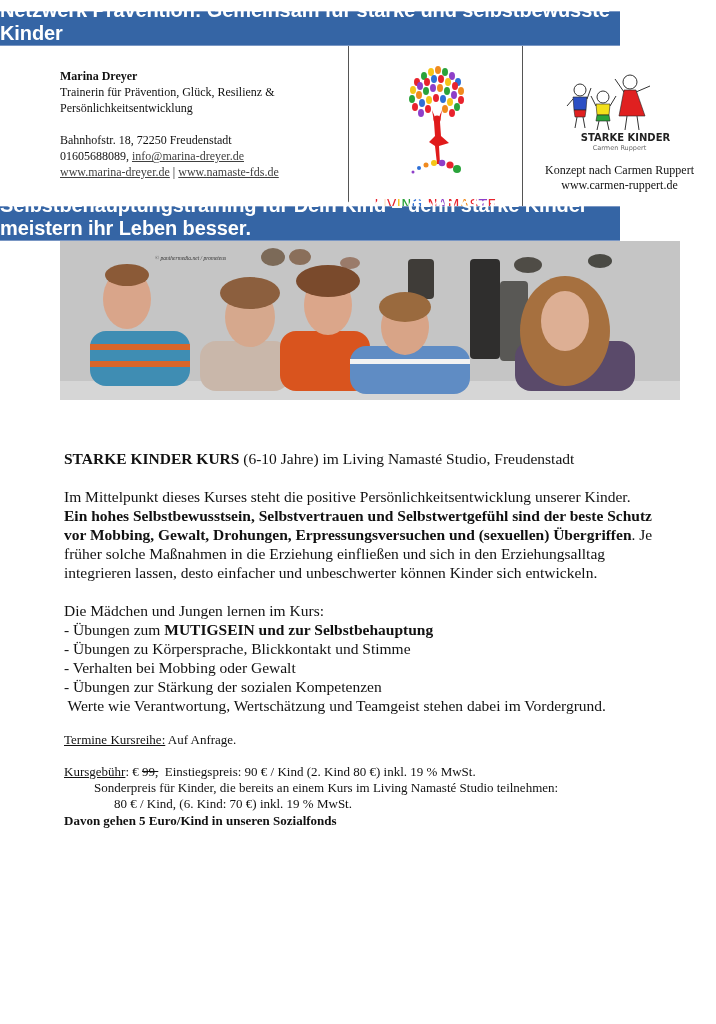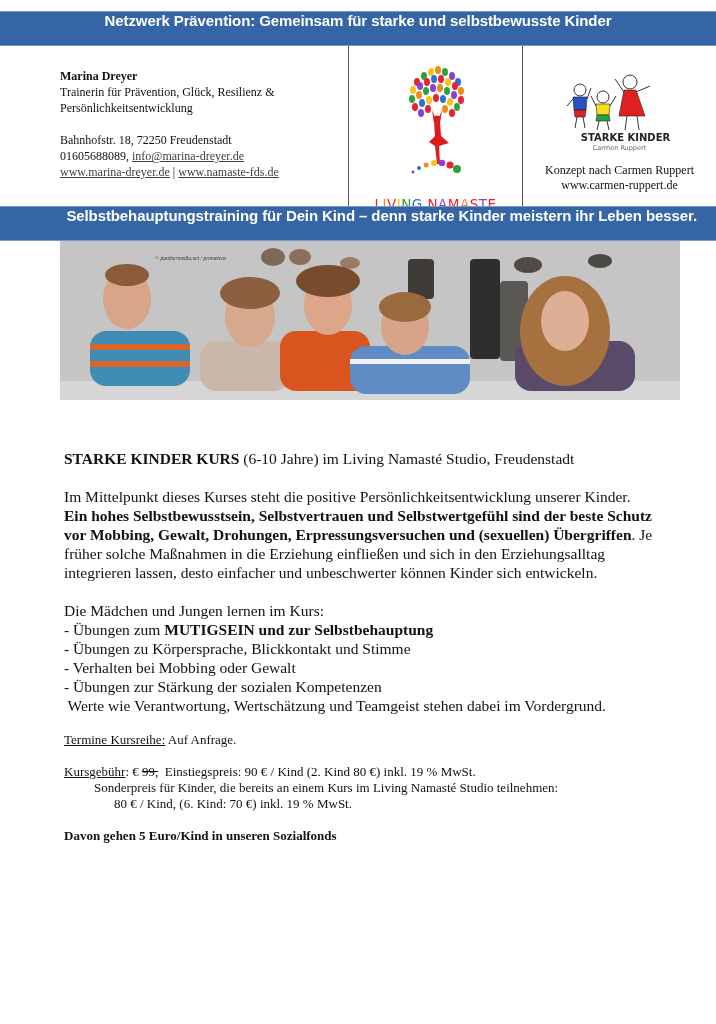--- a/index.html
+++ b/index.html
@@ -1,23 +1,23 @@
 <!DOCTYPE html>
 <html><head>
 <meta charset="utf-8">
 <style>
   * { box-sizing: border-box; margin: 0; padding: 0; }
   html, body { width: 716px; height: 1024px; background: #ffffff; overflow: hidden; }
   body { position: relative; font-family: "Liberation Serif", serif; color: #111; }
 
   .banner {
-    position: absolute; left: 0; width: 716px; height: 35px;
+    position: absolute; left: 0; width: 620px; height: 35px;
     background: #3565a5; color: #ffffff;
-    font-family: "Liberation Sans", sans-serif; font-weight: bold; font-size: 15px;
-    display: flex; align-items: flex-start; justify-content: center;
+    font-family: "Liberation Sans", sans-serif; font-weight: bold; font-size: 20px;
+    display: flex; align-items: flex-end; justify-content: center;
     border-top: 1px solid #7a97c4; border-bottom: 1px solid #7a97c4;
     letter-spacing: -0.1px;
   }
   .banner-top { top: 11px; }
   .banner-mid { top: 206px; justify-content: flex-end; padding-right: 19px; }
 
   .header-row { position: absolute; top: 46px; left: 0; width: 716px; height: 160px; }
   .vline { position: absolute; top: 0; width: 1px; height: 160px; background: #555; }
   .vline.a { left: 348px; }
   .vline.b { left: 522px; }
@@ -243,15 +243,15 @@
     <div style="white-space:pre;"> Werte wie Verantwortung, Wertschätzung und Teamgeist stehen dabei im Vordergrund.</div>
   </div>
 
   <div class="small" style="margin-top:-2px;">
     <div style="margin-bottom:16px;">
       <span class="u">Termine Kursreihe:</span><span> Auf Anfrage.</span>
     </div>
     <div style="white-space:pre;"><span class="u">Kursgebühr</span><span>: € </span><span class="strike">99,</span><span>  Einstiegspreis: 90 € / Kind (2. Kind 80 €) inkl. 19 % MwSt.</span></div>
     <div class="indent1">Sonderpreis für Kinder, die bereits an einem Kurs im Living Namasté Studio teilnehmen:</div>
     <div class="indent2">80 € / Kind, (6. Kind: 70 €) inkl. 19 % MwSt.</div>
-    <div class="b" style="margin-top:16px;">Davon gehen 5 Euro/Kind in unseren Sozialfonds</div>
+    <div class="b" style="margin-top:1px;">Davon gehen 5 Euro/Kind in unseren Sozialfonds</div>
   </div>
 </div>
 
 </body></html>

